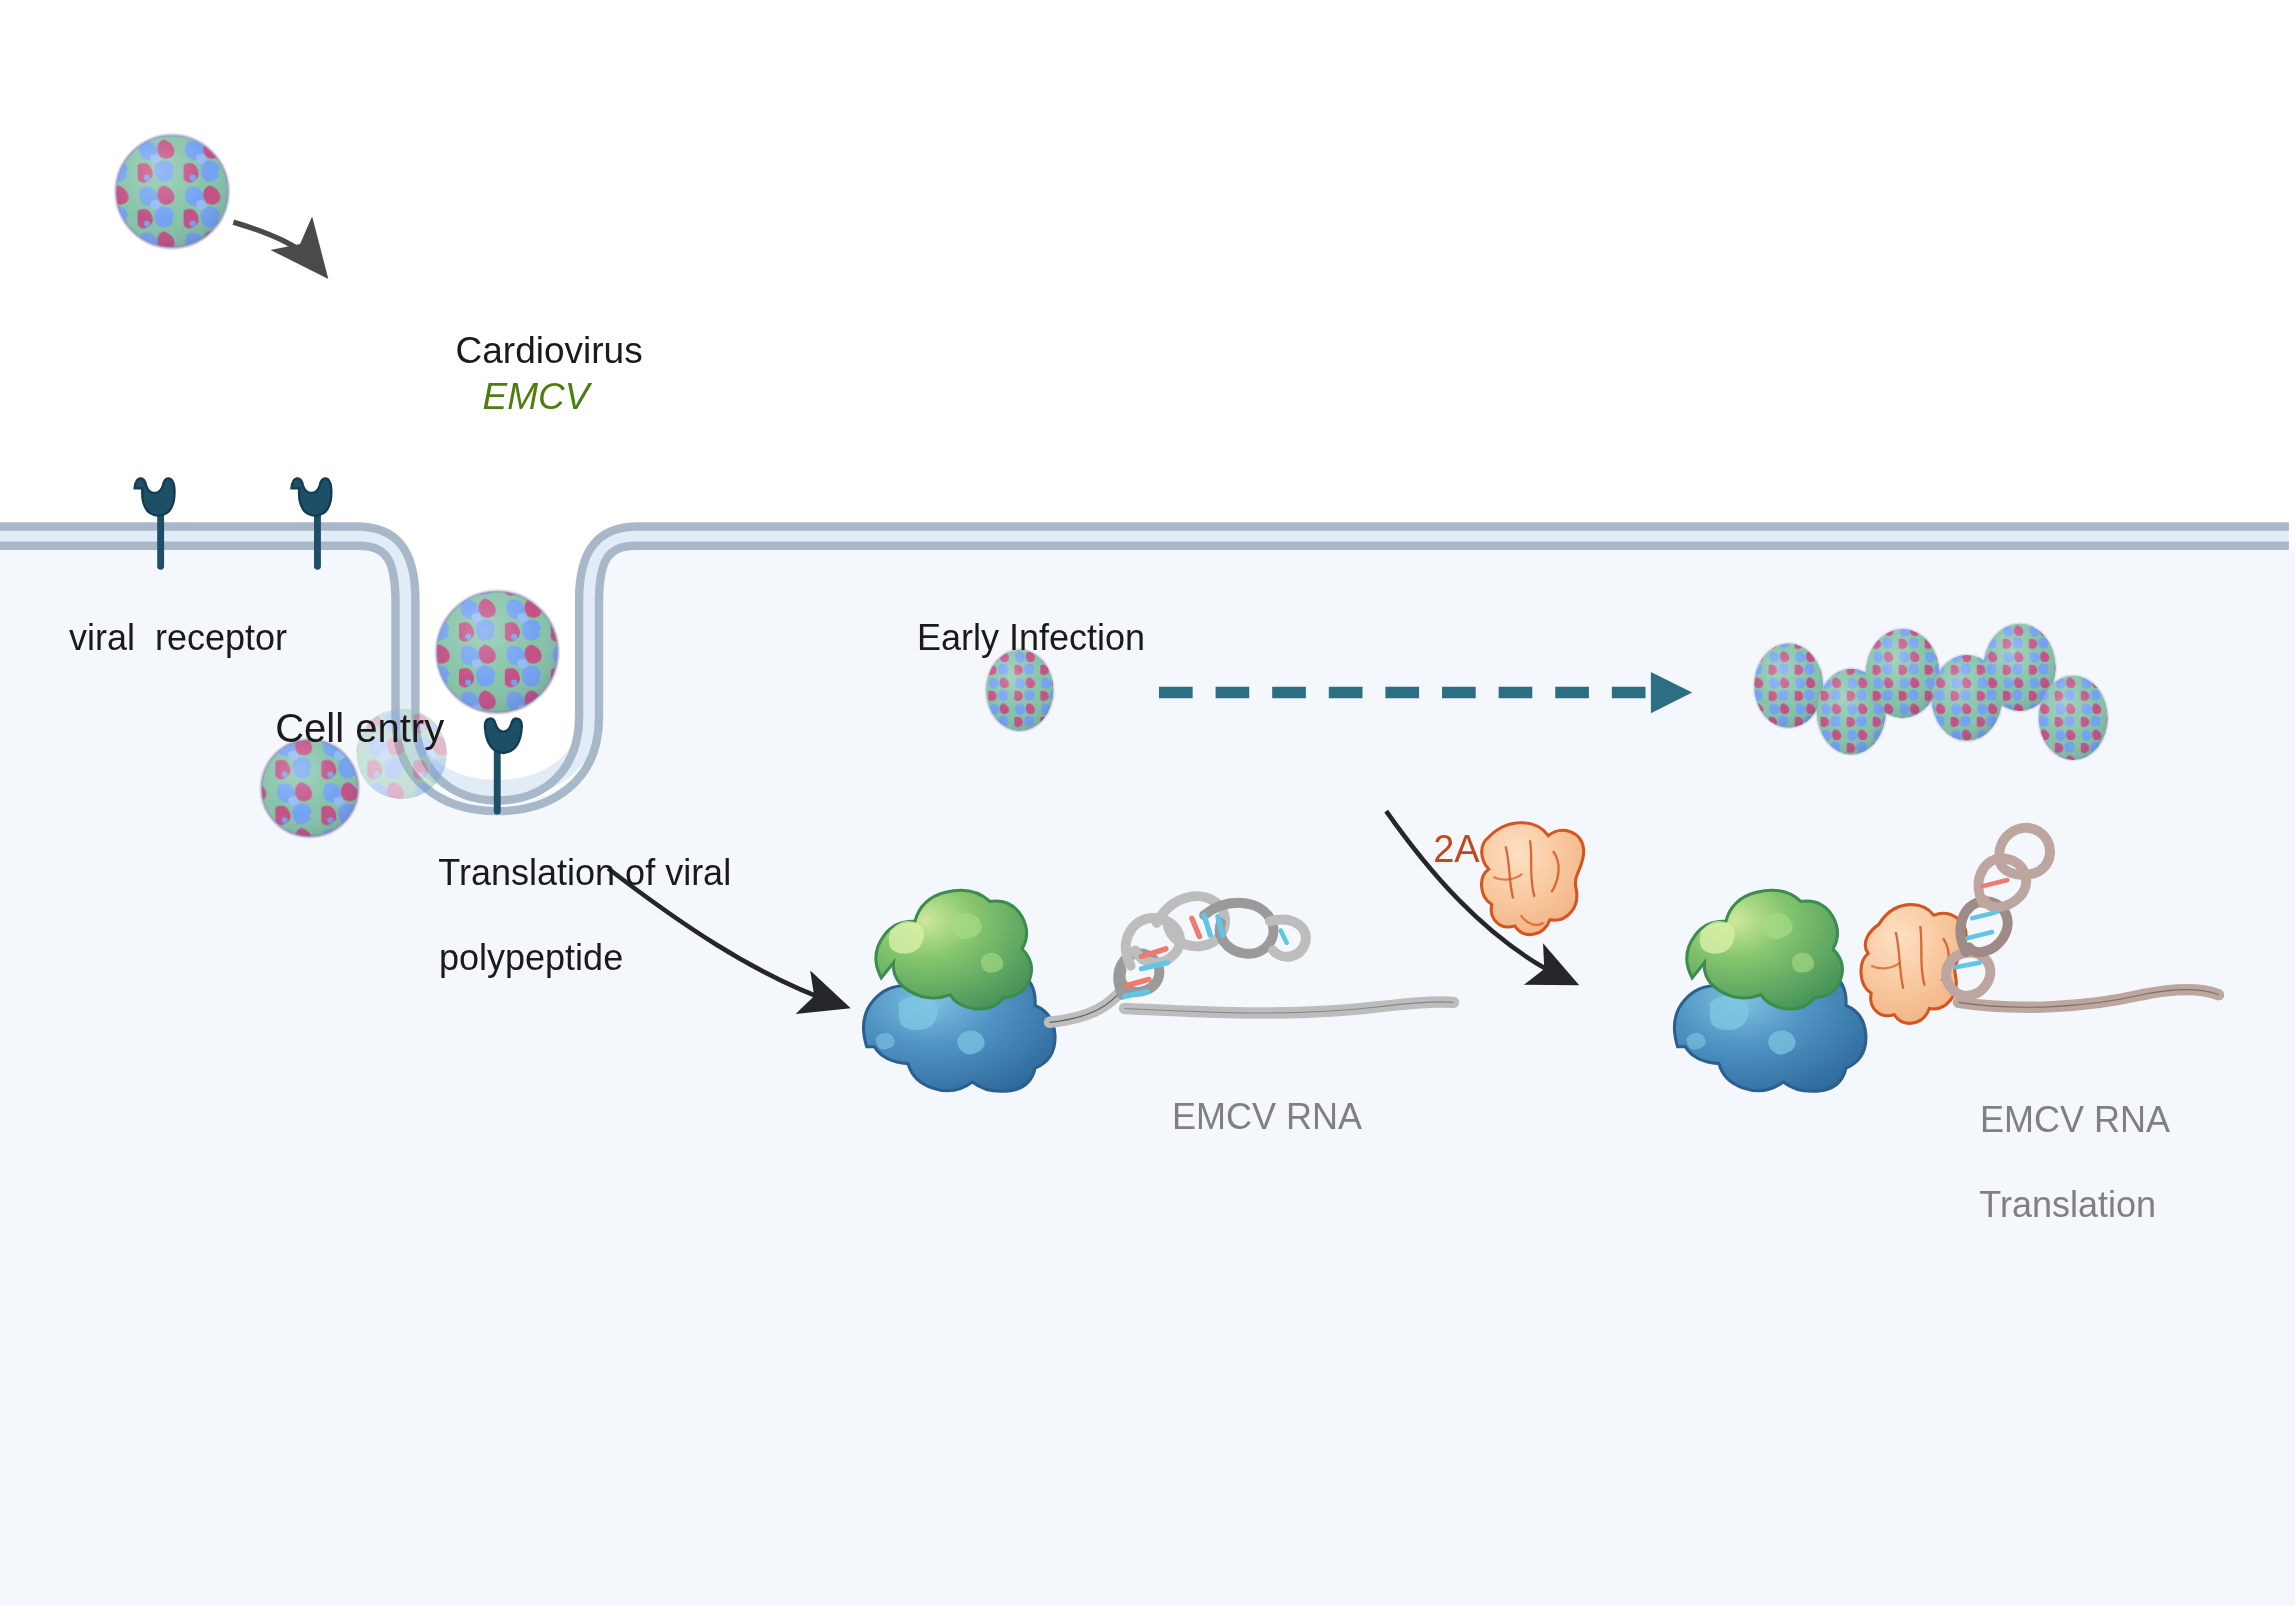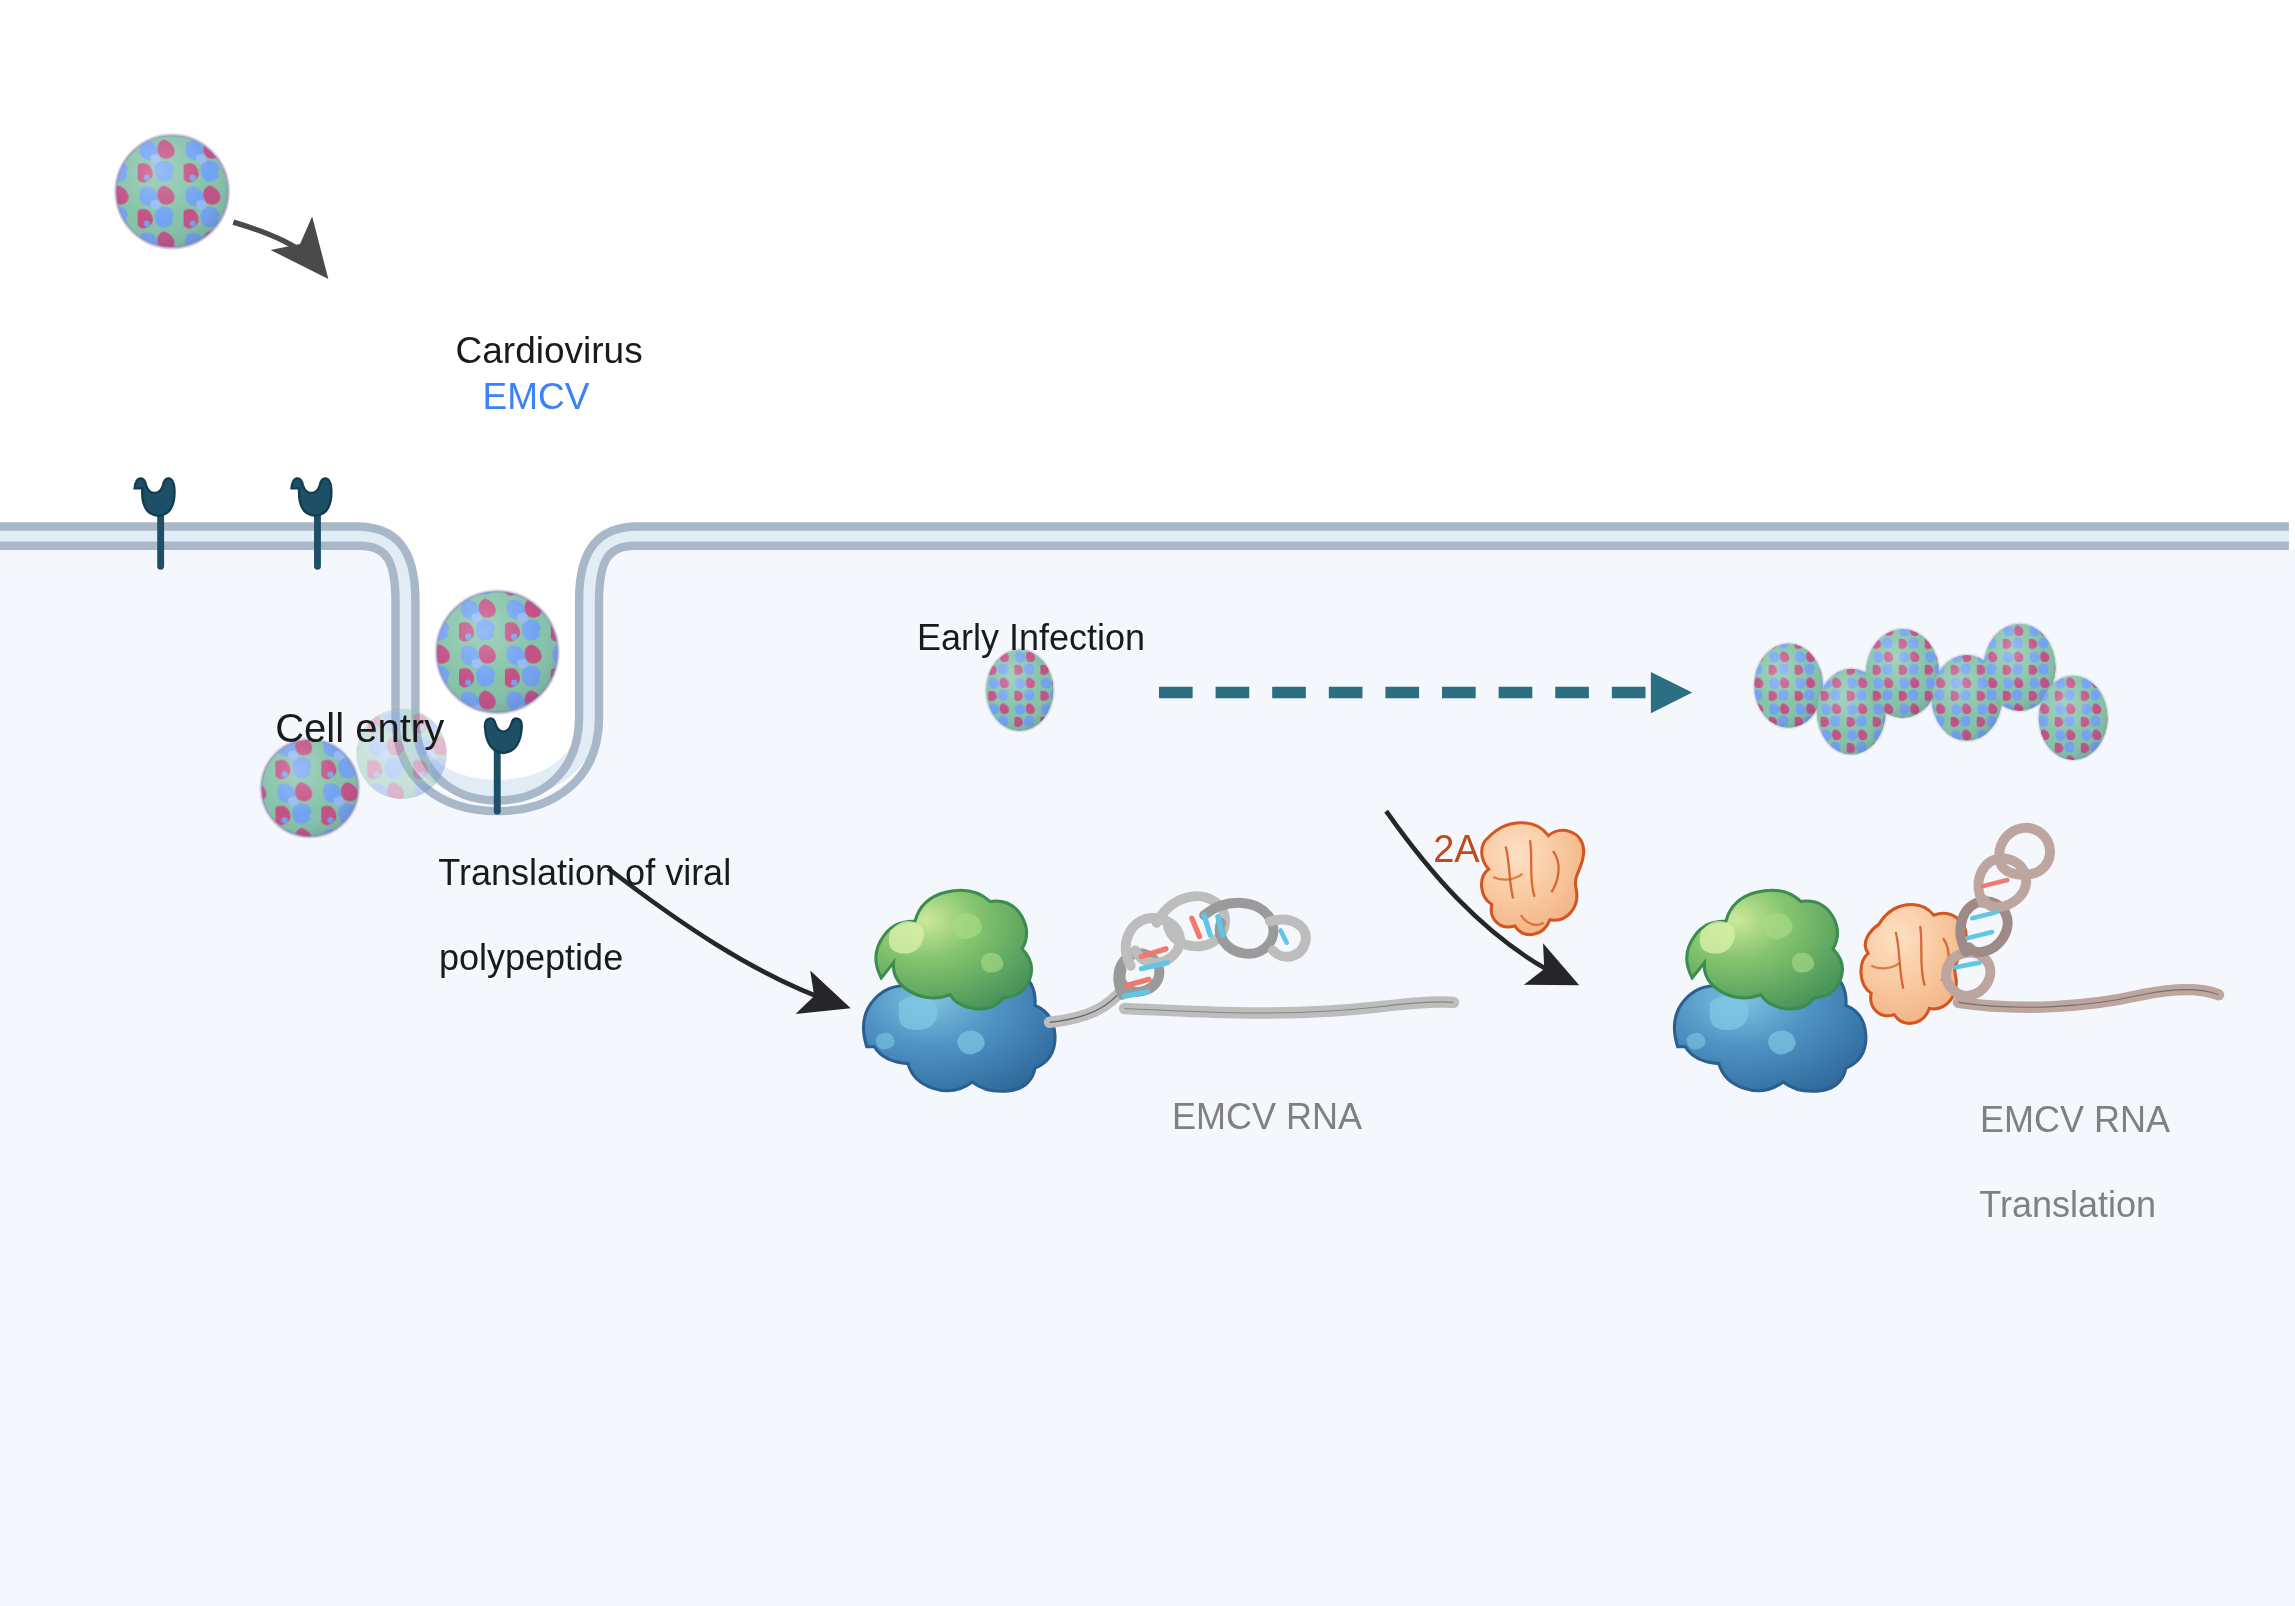--- a/index.html
+++ b/index.html
@@ -304,24 +304,27 @@
     <line x1="2578" y1="1200" x2="2610" y2="1192" stroke="#5fc6e8" stroke-width="6" stroke-linecap="round"></line>
     <line x1="2572" y1="1226" x2="2604" y2="1218" stroke="#5fc6e8" stroke-width="6" stroke-linecap="round"></line>
     <line x1="2556" y1="1264" x2="2588" y2="1258" stroke="#5fc6e8" stroke-width="6" stroke-linecap="round"></line>
   </g>
 
 </svg>
 
 <div class="lbl" style="left:435px;top:285px;font-size:37px;color:#1a1a1a;">
   <span>Cardiovirus</span>
 </div>
-<div class="lbl" style="left:462px;top:331px;font-size:37px;color:#3b82f6;">
+<div class="lbl" style="left:462px;top:331px;font-size:37px;color:#4d7c0f;font-style:italic;">
   <span>EMCV</span>
 </div>
 
+<div class="lbl" style="left:49px;top:575px;font-size:36px;color:#1a1a1a;">
+  <span>viral  receptor</span>
+</div>
 
 <div class="lbl" style="left:253px;top:658px;font-size:40px;color:#1a1a1a;text-align:right;">
   <span>Cell entry</span>
 </div>
 
 <div class="lbl" style="left:419px;top:810px;font-size:36px;color:#1a1a1a;">
   <span>Translation of viral</span><br>
   <span>polypeptide</span>
 </div>
 

